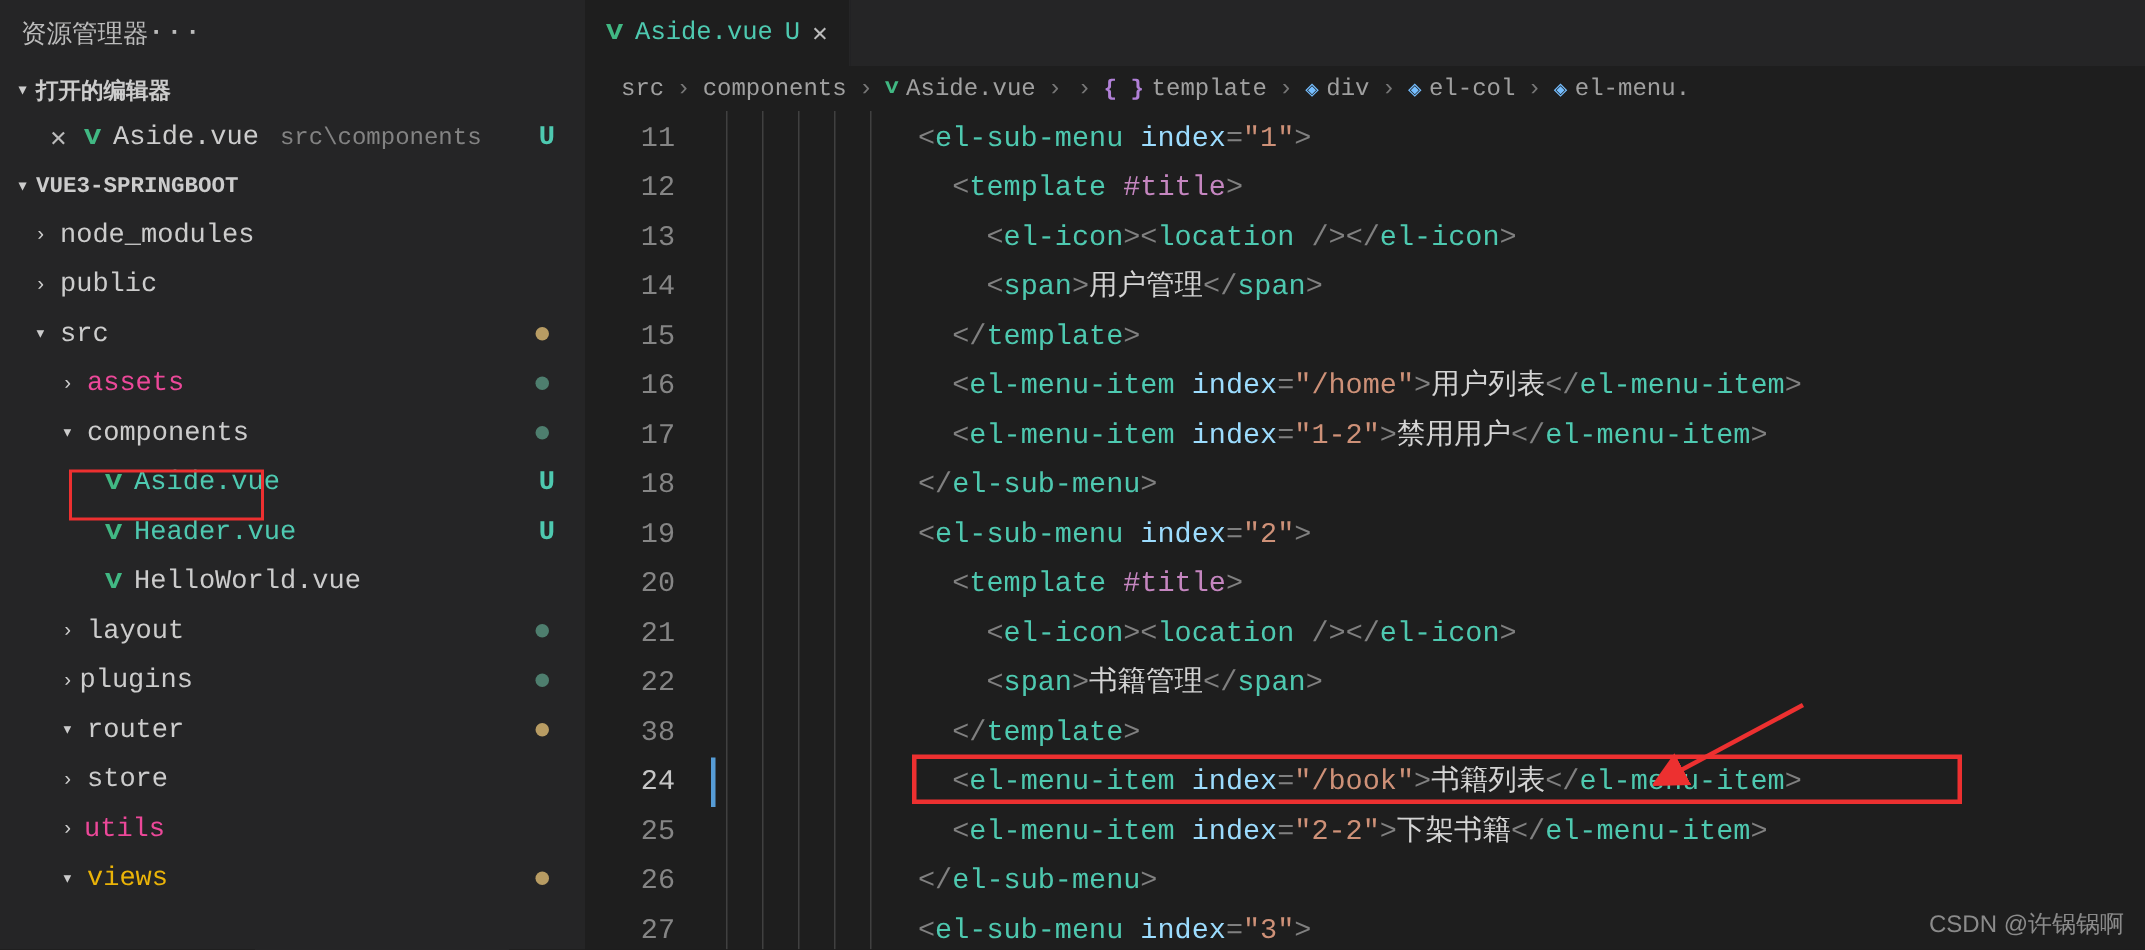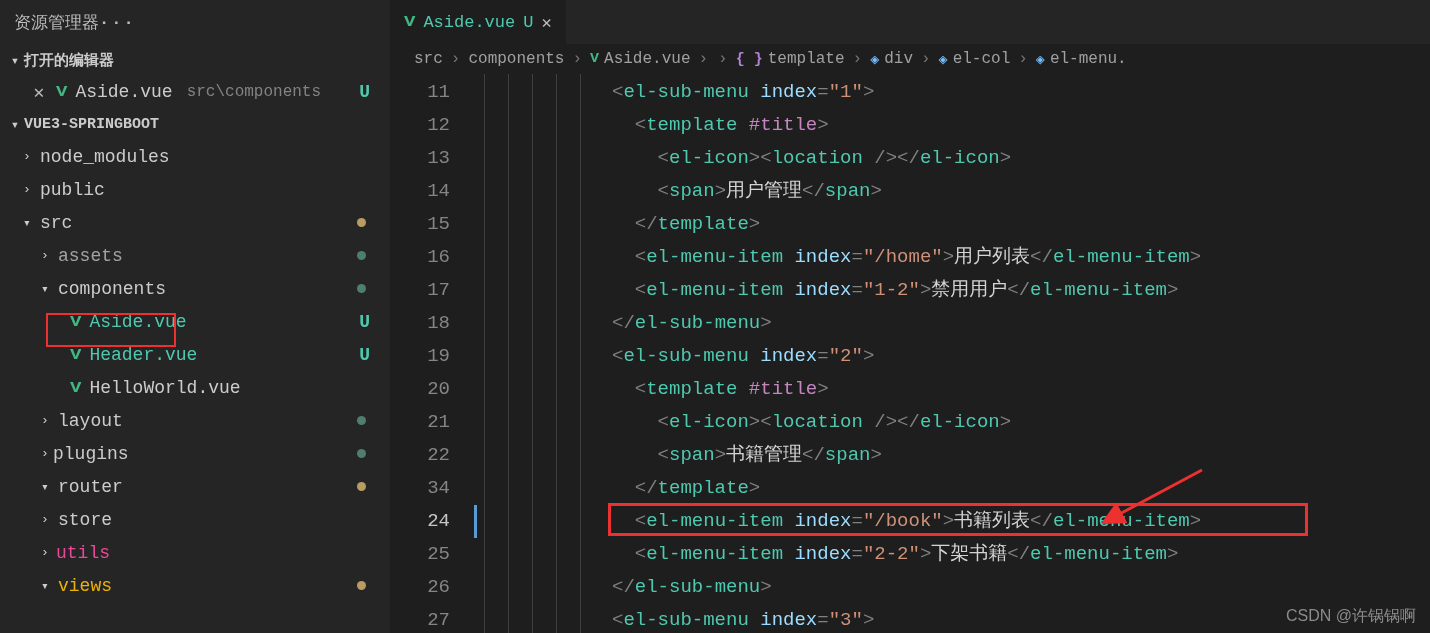--- a/index.html
+++ b/index.html
@@ -189,21 +189,21 @@
         <span class="chev-t">›</span>
         <span style="margin-left:6px;color:#cccccc">public</span>
       </div>
       <div class="tree-row" style="padding-left: 20px;">
         <span class="chev-t">▾</span>
         <span style="margin-left:6px;color:#cccccc">src</span>
         <span class="git-dot dot-mod"></span>
       </div>
       <div class="tree-row" style="padding-left: 38px;">
         <span class="chev-t">›</span>
-        <span style="margin-left:6px;color:#a3a3a3">assets</span>
+        <span style="margin-left:6px;color:#ec4899">assets</span>
         <span class="git-dot dot-unt"></span>
       </div>
       <div class="tree-row" style="padding-left: 38px;">
         <span class="chev-t">▾</span>
         <span style="margin-left:6px;color:#cccccc">components</span>
         <span class="git-dot dot-unt"></span>
       </div>
       <div class="tree-row" style="padding-left: 56px;">
         <span style="width:14px;display:inline-block"></span>
         <span class="vue-icon">V</span>
@@ -307,21 +307,21 @@
         <div>13</div>
         <div>14</div>
         <div>15</div>
         <div>16</div>
         <div>17</div>
         <div>18</div>
         <div>19</div>
         <div>20</div>
         <div>21</div>
         <div>22</div>
-        <div>34</div>
+        <div>38</div>
         <div class="active">24</div>
         <div>25</div>
         <div>26</div>
         <div>27</div>
       </div>
     <div class="guides" id="guides">
       <div class="indent-guide" style="left:10px;"></div>
       <div class="indent-guide" style="left:34px;"></div>
       <div class="indent-guide" style="left:58px;"></div>
       <div class="indent-guide" style="left:82px;"></div>

